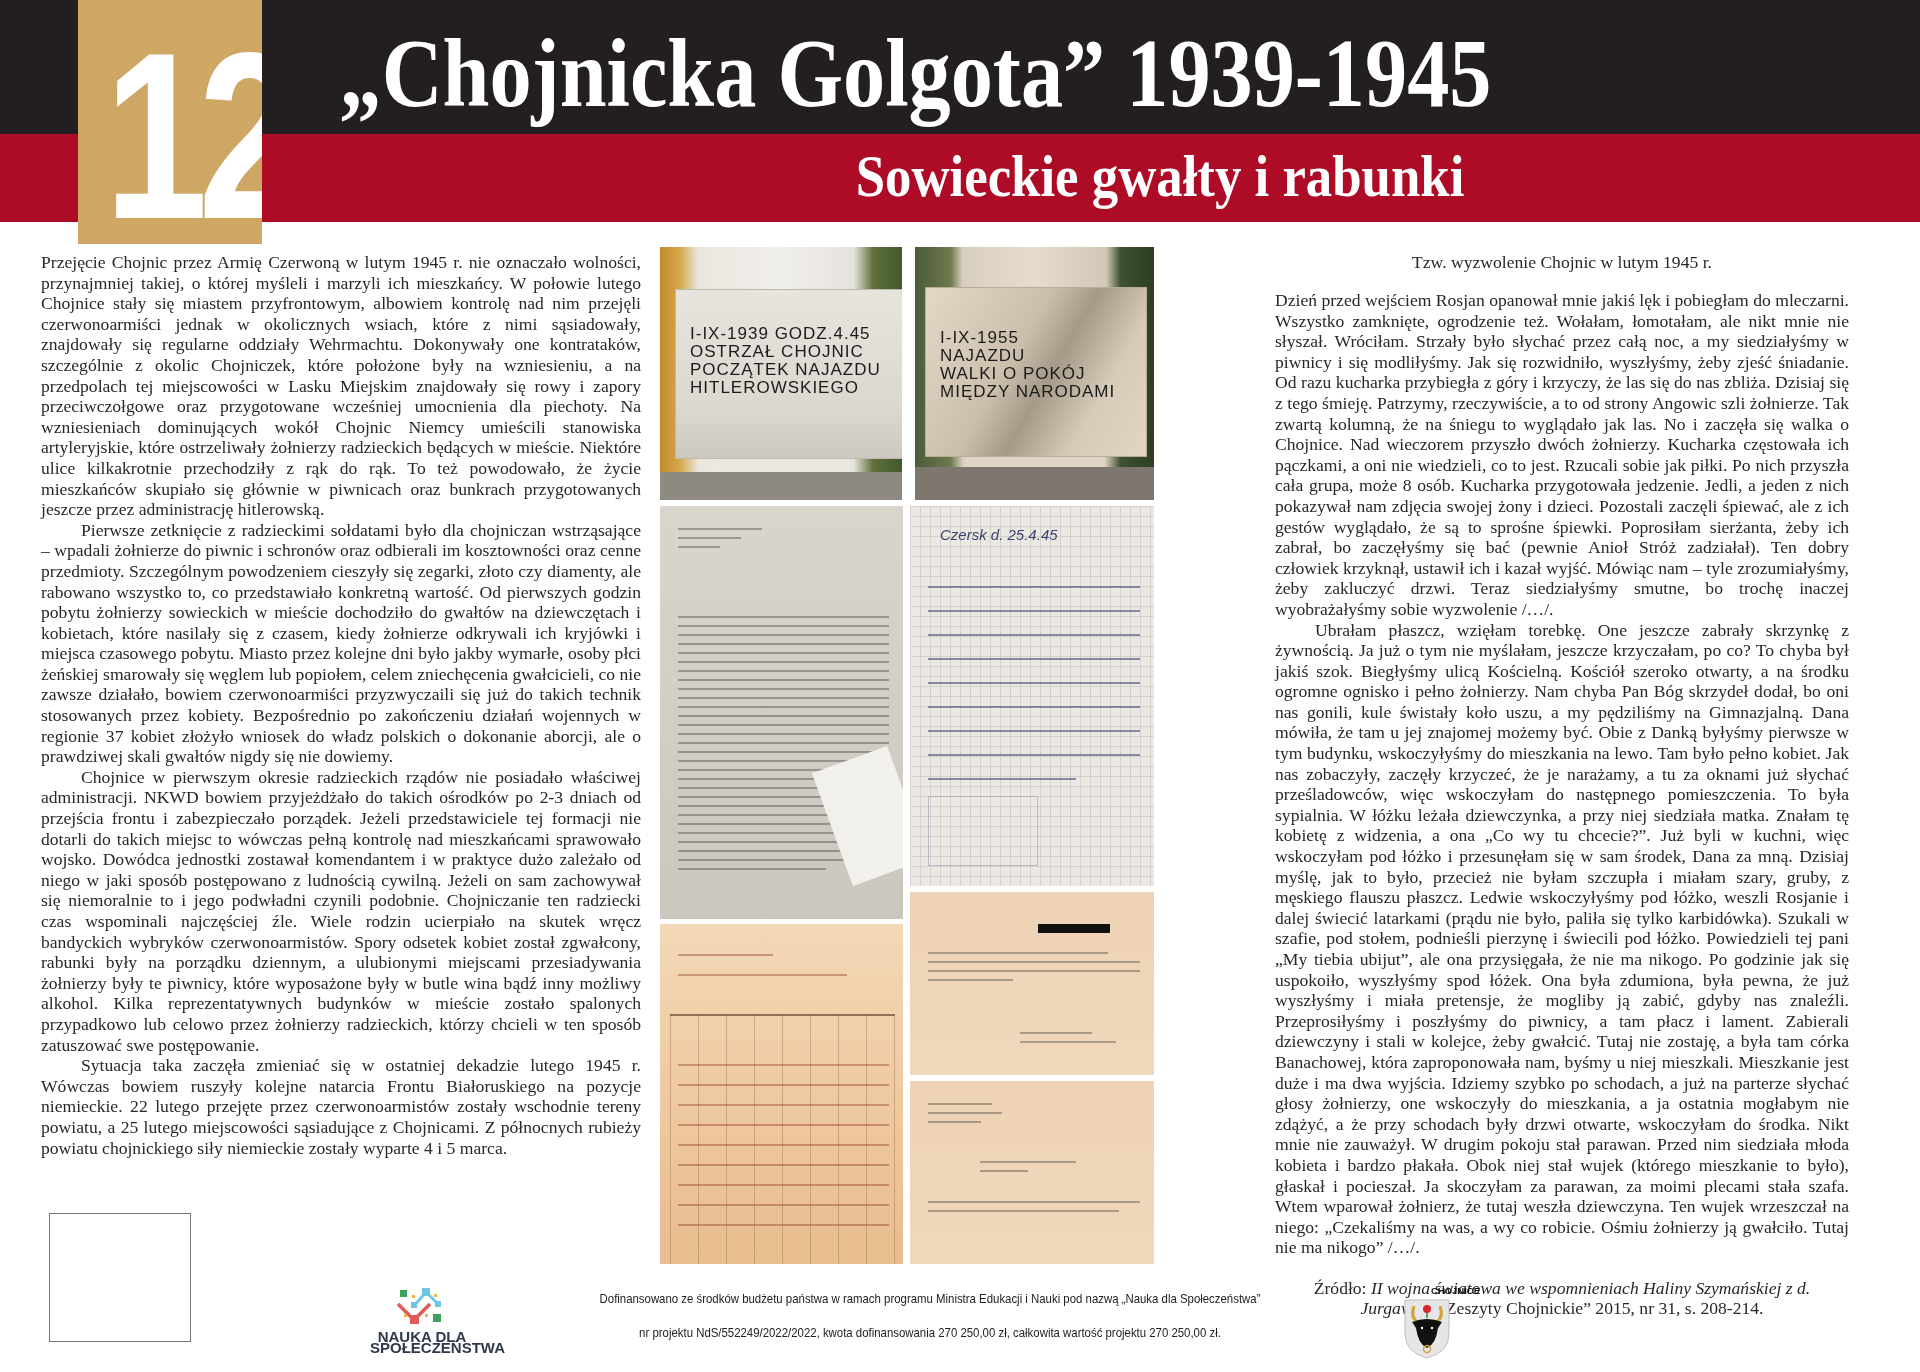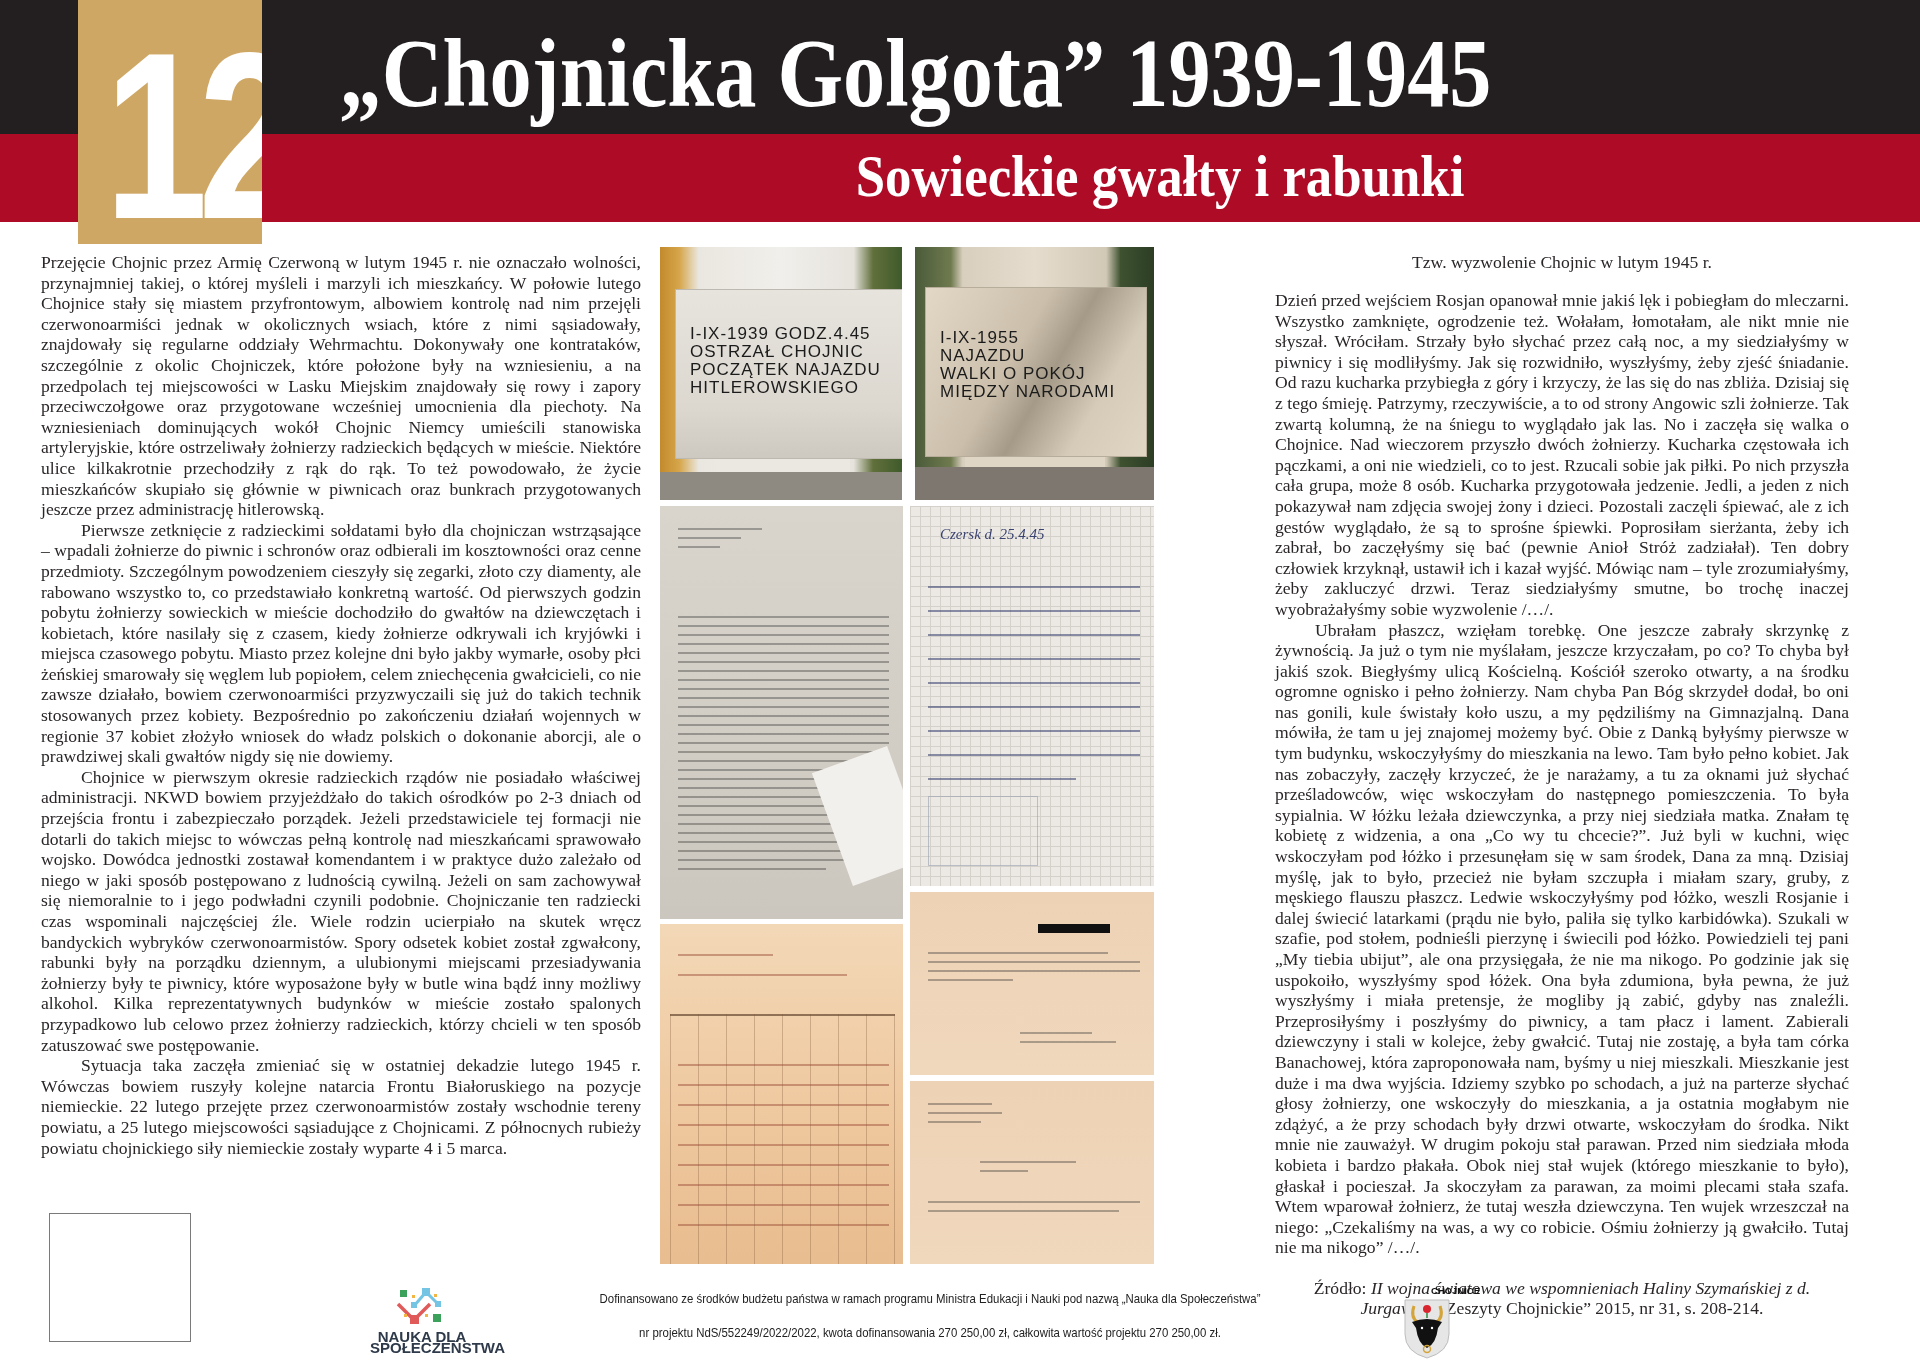--- a/index.html
+++ b/index.html
@@ -53,21 +53,21 @@
   .doc-warm2 { background: linear-gradient(180deg, #eed2b5, #f0d8bd); }
   .lines { position: absolute; left: 18px; right: 14px; }
   .lines i { display: block; height: 2px; background: rgba(40,40,40,0.35); margin-bottom: 7px; }
   .hw i { height: 2px; background: rgba(52,60,110,0.55); margin-bottom: 22px; }
   .hw-red i { height: 2px; background: rgba(150,70,50,0.45); margin-bottom: 18px; }
 
   .p3 { left: 0; top: 259px; width: 243px; height: 413px; }
   .p3 .tape { position: absolute; left: 170px; top: 250px; width: 80px; height: 120px; background: #f2f0ec; transform: rotate(-20deg); }
   .p4 { left: 250px; top: 259px; width: 244px; height: 380px; }
   .p4 .stamp { position: absolute; left: 18px; top: 290px; width: 110px; height: 70px; border: 1px solid #9aa0b0; opacity: .6; }
-  .p4 .hdr { position: absolute; left: 30px; top: 20px; font-family: Liberation Serif, serif; font-style: italic; color: #3a4270; font-size: 15px; }
+  .p4 .hdr { position: absolute; left: 30px; top: 20px; font-family: Liberation Sans, sans-serif; font-style: italic; color: #3a4270; font-size: 15px; }
   .p5 { left: 0; top: 677px; width: 243px; height: 340px; }
   .p5 .hdr { position: absolute; left: 10px; top: 90px; width: 225px; height: 2px; background: rgba(80,50,30,0.6); }
   .p5 .vgrid { position: absolute; left: 10px; top: 90px; width: 225px; height: 250px;
     background-image: linear-gradient(90deg, rgba(120,80,50,0.3) 1px, transparent 1px); background-size: 28px 100%; }
   .p6 { left: 250px; top: 645px; width: 244px; height: 183px; }
   .p6 .redact { position: absolute; left: 128px; top: 32px; width: 72px; height: 9px; background: #111; }
   .p7 { left: 250px; top: 834px; width: 244px; height: 183px; }
 
   .col-right { position: absolute; left: 1275px; top: 252px; width: 574px; font-size: 17.6px; line-height: 20.6px;
     text-align: justify; color: #2a2627; }

